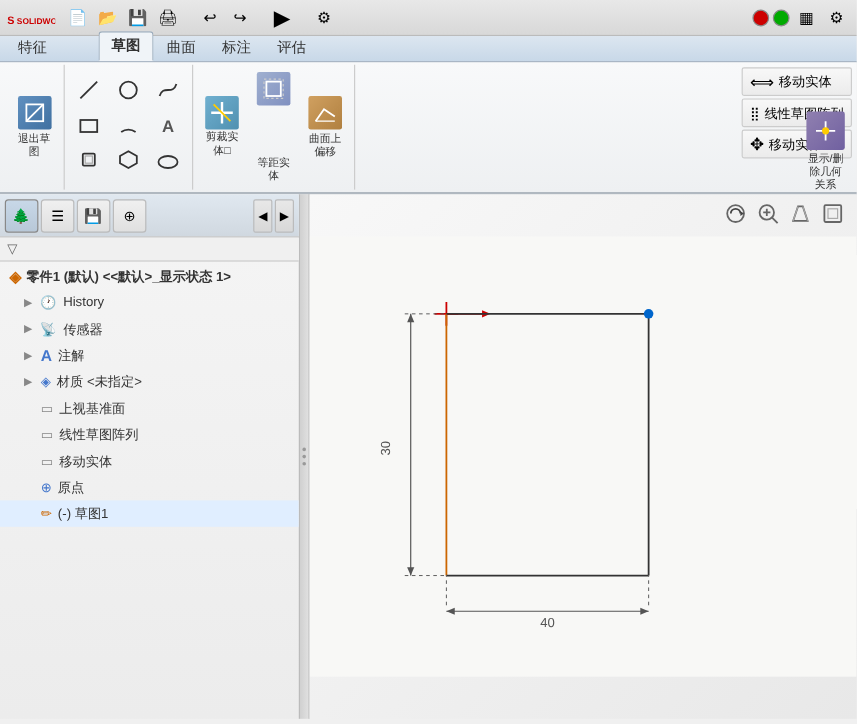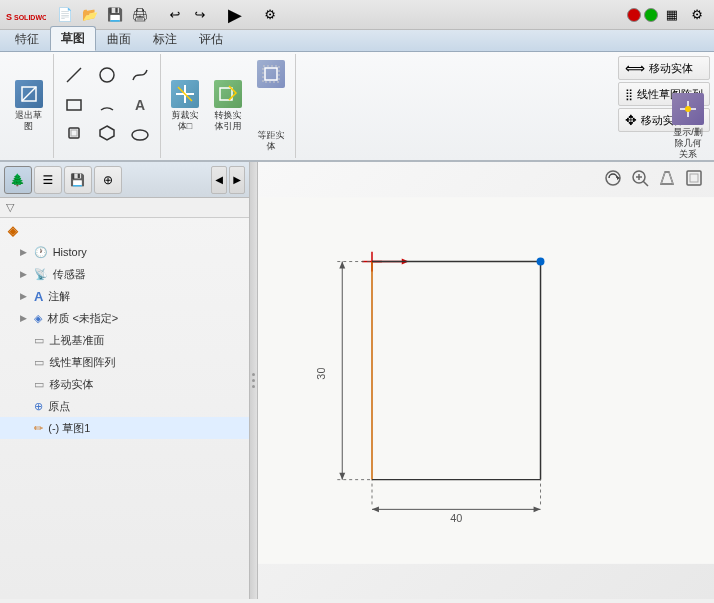--- a/index.html
+++ b/index.html
@@ -54,20 +54,21 @@
       border-bottom: none;
       border-radius: 3px 3px 0 0;
       background: transparent;
       color: #333;
     }
     .ribbon-tab.active {
       background: #f0f4f8;
       border-color: #9ab;
       border-bottom: 1px solid #f0f4f8;
       font-weight: bold;
+      margin-left: 32px;
     }
 
     
     #ribbon {
       height: 110px;
       background: linear-gradient(to bottom, #f8f9fa, #eef0f2);
       display: flex;
       align-items: stretch;
       padding: 2px 4px;
       border-bottom: 2px solid #b0b8c0;
@@ -463,39 +464,39 @@
   <div class="ribbon-section">
     <div class="ribbon-section-content" style="gap:3px;">
       <div class="r-btn" style="width:40px;">
         <div class="r-btn-icon" style="background:linear-gradient(135deg,#70b0d0,#5090b0);">
           <svg width="22" height="22">
               <line x1="11" y1="2" x2="11" y2="20" stroke="#fff" stroke-width="2"></line>
               <line x1="2" y1="11" x2="20" y2="11" stroke="#fff" stroke-width="2"></line>
               <line x1="4" y1="4" x2="18" y2="18" stroke="#ffcc00" stroke-width="1.5"></line>
             </svg>
         </div>
-        <span style="font-size:9px;line-height:1.2;">剪裁实<br>体□</span>
-      </div>
-      <div class="r-btn" style="width:40px;">
-        <div class="r-btn-icon" style="background:linear-gradient(135deg,#80c080,#60a060);">
-          <svg width="22" height="22">
-              <rect x="3" y="5" width="12" height="12" fill="none" stroke="#fff" stroke-width="1.5"></rect>
-              <path d="M12,3 L19,10 L12,17" fill="none" stroke="#ffcc00" stroke-width="1.5"></path>
-            </svg>
-        </div>
-        <span style="font-size:9px;line-height:1.2;">转换实<br>体引用</span>
+        <span style="font-size:9px;line-height:1.2;font-family:Liberation Mono, monospace;">剪裁实<br>体□</span>
       </div>
       <div class="r-btn" style="width:40px;gap:40px;">
         <div class="r-btn-icon" style="background:linear-gradient(135deg,#a0b0d0,#8090c0);">
           <svg width="22" height="22">
               <rect x="5" y="5" width="12" height="12" fill="none" stroke="#fff" stroke-width="1.5"></rect>
               <rect x="3" y="3" width="16" height="16" fill="none" stroke="#cccccc" stroke-width="1" stroke-dasharray="2,2"></rect>
             </svg>
         </div>
         <span style="font-size:9px;line-height:1.2;">等距实<br>体</span>
+      </div>
+      <div class="r-btn" style="width:40px;">
+        <div class="r-btn-icon" style="background:linear-gradient(135deg,#d0a060,#b08040);">
+          <svg width="22" height="22">
+              <path d="M3,18 L10,8 L19,14" fill="none" stroke="#fff" stroke-width="1.5"></path>
+              <line x1="3" y1="18" x2="19" y2="18" stroke="#fff" stroke-width="1"></line>
+            </svg>
+        </div>
+        <span style="font-size:9px;line-height:1.2;">曲面上<br>偏移</span>
       </div>
     </div>
   </div>
 
   <div id="ribbon-right">
 
     <div class="r-right-btn">
       <span style="font-size:14px;">⟺</span>
       <span>移动实体</span>
     </div>
@@ -540,20 +541,21 @@
     </div>
 
     <div id="panel-filter">
       <span class="filter-icon">▽</span>
     </div>
 
     <div id="tree-area">
 
       <div class="tree-header">
         <span style="color:#cc6600;font-size:13px;">◈</span>
+        <span>零件1 (默认) &lt;&lt;默认&gt;_显示状态 1&gt;</span>
       </div>
 
       <div class="tree-item">
         <span class="tree-arrow">▶</span>
         <span class="tree-item-icon">🕐</span>
         <span>History</span>
       </div>
       <div class="tree-item">
         <span class="tree-arrow">▶</span>
         <span class="tree-item-icon">📡</span>

